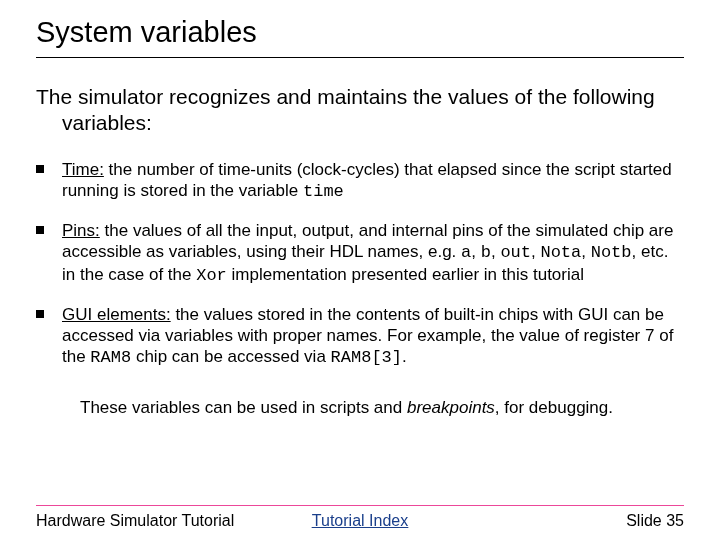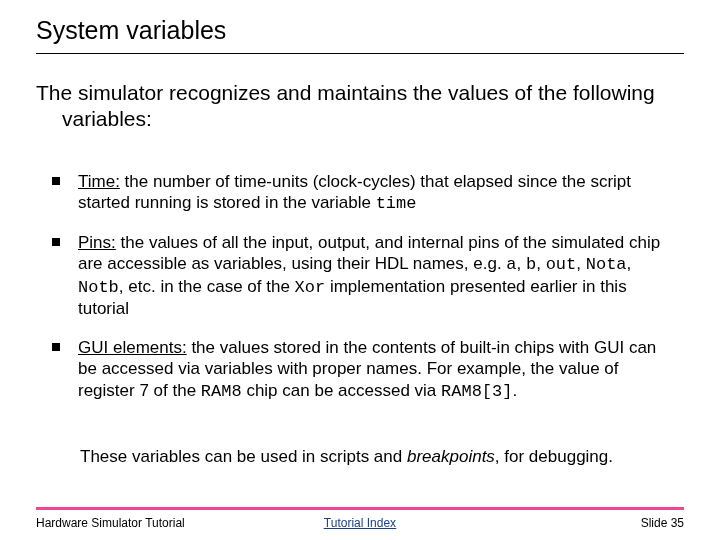--- a/index.html
+++ b/index.html
@@ -1,29 +1,29 @@
 <!DOCTYPE html>
 <html><head>
 <meta charset="utf-8">
 <style>
   * { box-sizing: border-box; margin: 0; padding: 0; }
   html, body { width: 720px; height: 540px; font-family: Arial, Helvetica, sans-serif; background: #fff; color: #000; }
   .slide { width: 720px; height: 540px; padding: 16px 36px 10px 36px; display: flex; flex-direction: column; }
-  .title { font-size: 25px; font-weight: 400; padding-bottom: 8px; border-bottom: 1px solid #000; margin-bottom: 26px; }
+  .title { font-size: 29px; font-weight: 400; padding-bottom: 8px; border-bottom: 1px solid #000; margin-bottom: 26px; }
   .intro { font-size: 21px; line-height: 1.25; margin-bottom: 22px; padding-left: 0; text-indent: 0; }
   .intro .wrap { display: block; padding-left: 26px; text-indent: -26px; }
-  .bullets { list-style: none; padding: 0; margin: 16px; }
+  .bullets { list-style: none; padding: 0; margin: 0; }
   .bullets li { display: flex; align-items: flex-start; margin-bottom: 18px; }
   .sq { width: 8px; height: 8px; background: #000; flex: 0 0 8px; margin-top: 6px; margin-right: 18px; }
   .bt { flex: 1; font-size: 17px; line-height: 1.25; }
   .lbl { text-decoration: underline; }
   .code { font-family: "Courier New", Courier, monospace; }
   .outro { font-size: 17px; line-height: 1.25; margin-top: 10px; margin-left: 44px; }
   .spacer { flex: 1; }
-  .footer { border-top: 3px solid #ec4899; padding-top: 6px; display: flex; align-items: center; font-size: 12px; }
+  .footer { border-top: 1px solid #ec4899; padding-top: 6px; display: flex; align-items: center; font-size: 16px; }
   .f-left { flex: 1; text-align: left; }
   .f-center { flex: 1; text-align: center; text-decoration: underline; }
   .f-center a { color: #1a3f8b; text-decoration: underline; cursor: pointer; }
   .f-right { flex: 1; text-align: right; }
   em.ital { font-style: italic; }
 </style>
 </head>
 <body>
 
 <div class="slide">

